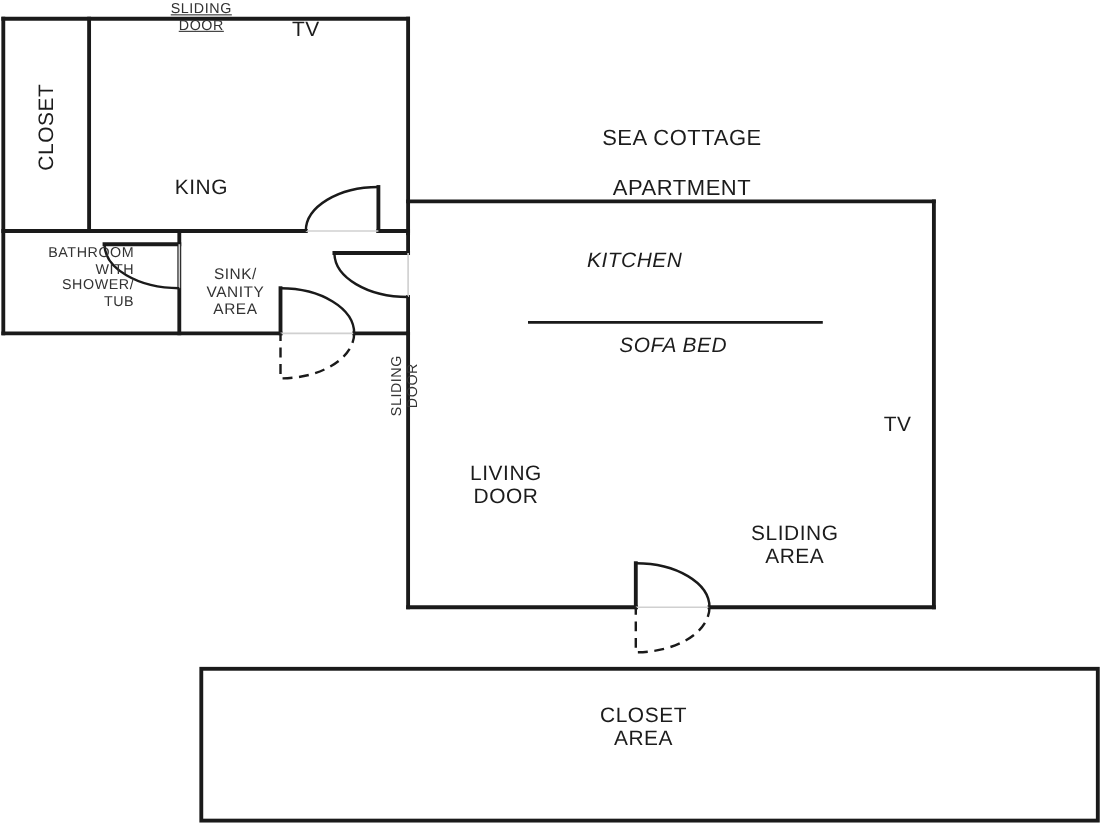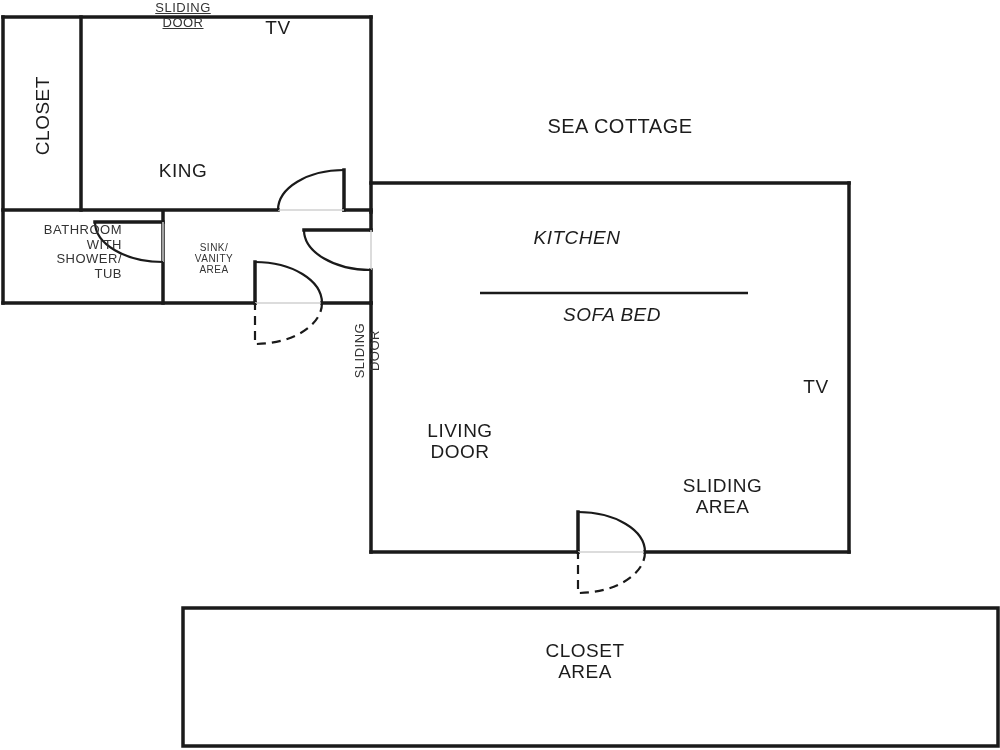--- a/index.html
+++ b/index.html
@@ -9,21 +9,21 @@
     position: absolute;
     font-family: "Liberation Sans", sans-serif;
     color: #1c1c1c;
     text-align: center;
     line-height: 1.12;
     white-space: pre-line;
     letter-spacing: 0.5px;
   }
   .big { font-size: 20px; }
   .mid { font-size: 19px; }
-  .small { font-size: 10px; color: #333; }
+  .small { font-size: 14px; color: #333; }
   .vert { transform: rotate(-90deg); transform-origin: center center; }
 </style>
 </head>
 <body>
 
 <svg id="plan" viewBox="0 0 1000 750" xmlns="http://www.w3.org/2000/svg">
   <g fill="none" stroke="#1a1a1a" stroke-width="3.5" stroke-linecap="square">
 
     <g>
       <line x1="3" y1="17" x2="371" y2="17"></line>
@@ -78,20 +78,21 @@
     <path d="M95 222 A68 40 0 0 0 163 262"></path>
     <path d="M255 262 A67 41 0 0 1 322 303"></path>
     <path d="M578 512 A67 40 0 0 1 645 552"></path>
     <path d="M322 303 A67 41 0 0 1 255 344 L255 303" stroke-dasharray="9 6"></path>
     <path d="M645 552 A67 41 0 0 1 578 593 L578 552" stroke-dasharray="9 6"></path>
   </g>
 </svg>
 
 <div class="lbl big" style="left:470px;top:93px;width:300px;">
   <div>SEA COTTAGE</div>
+  <div>APARTMENT</div>
 </div>
 
 <div class="lbl mid vert" style="left:3px;top:105px;width:80px;">CLOSET</div>
 <div class="lbl mid" style="left:143px;top:116px;width:80px;margin-top:44px;">KING</div>
 <div class="lbl small" style="left:4px;top:223px;width:118px;font-size:13px;text-align:right;">BATHROOM
 WITH
 SHOWER/
 TUB</div>
 <div class="lbl small" style="left:166px;top:242px;width:96px;">SINK/
 VANITY

